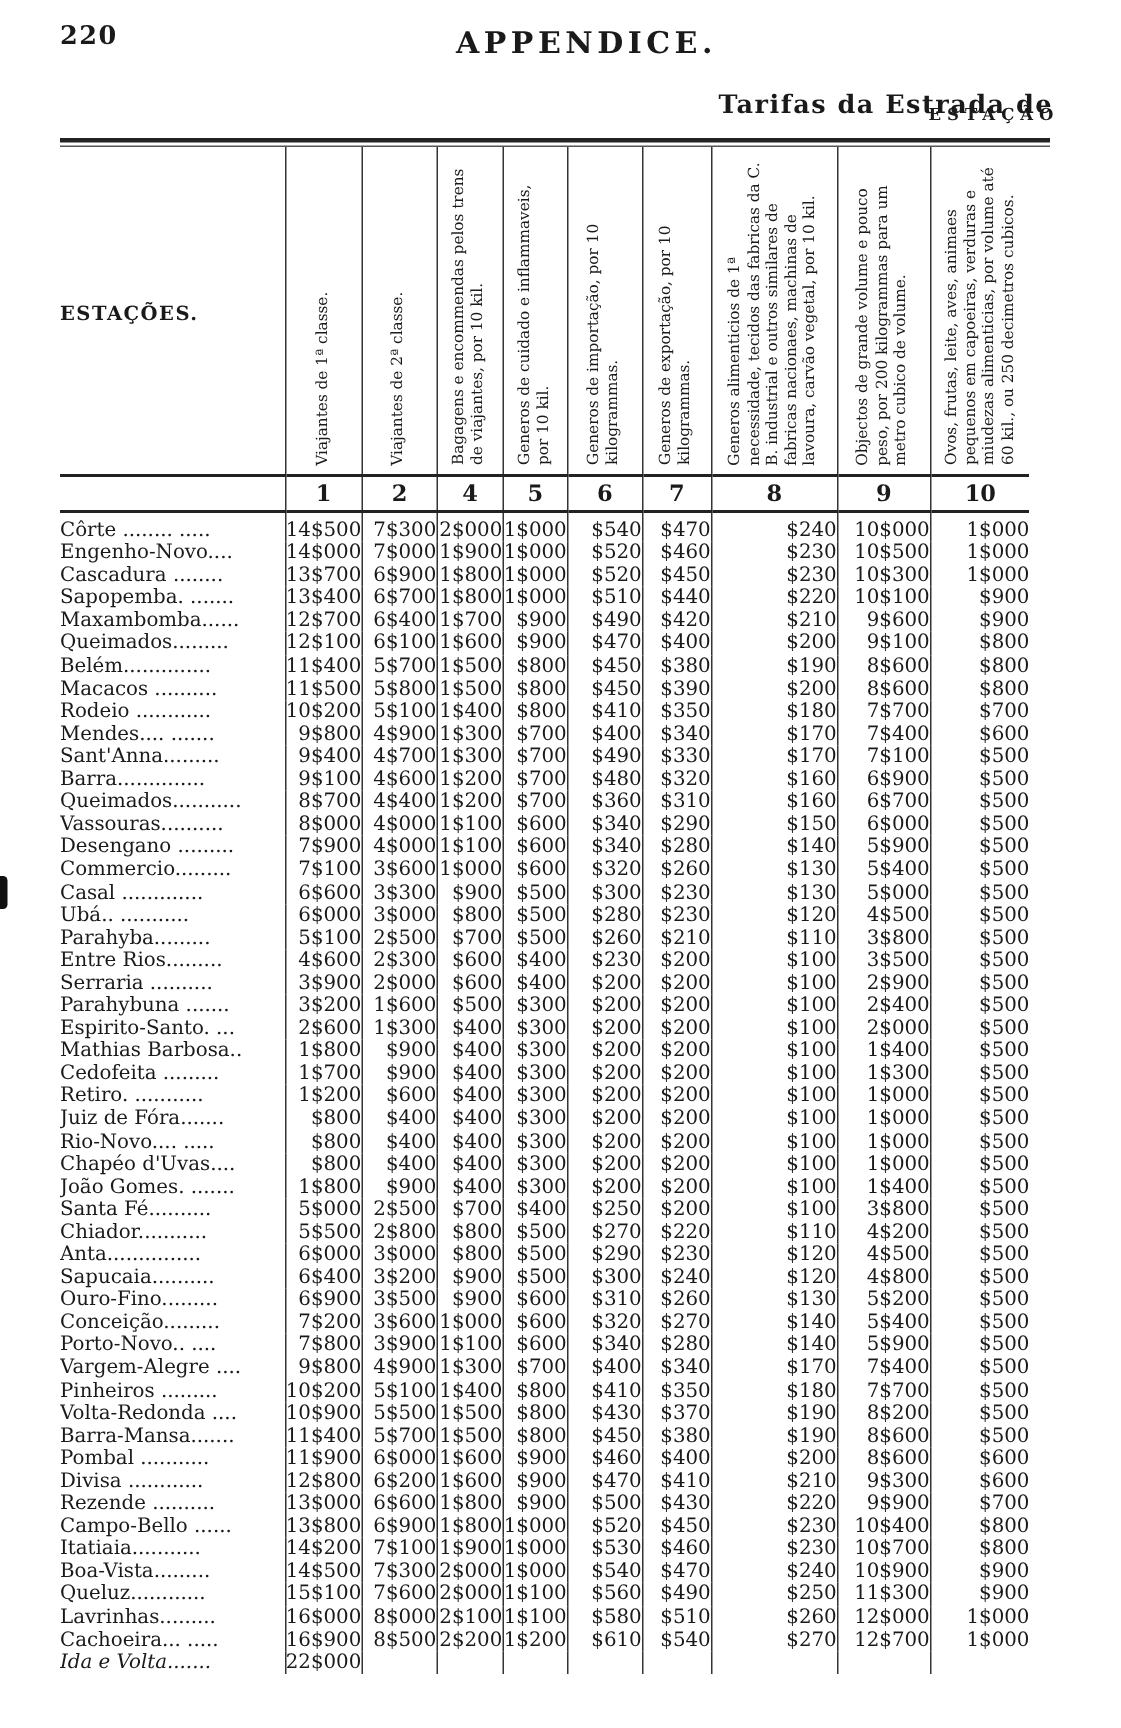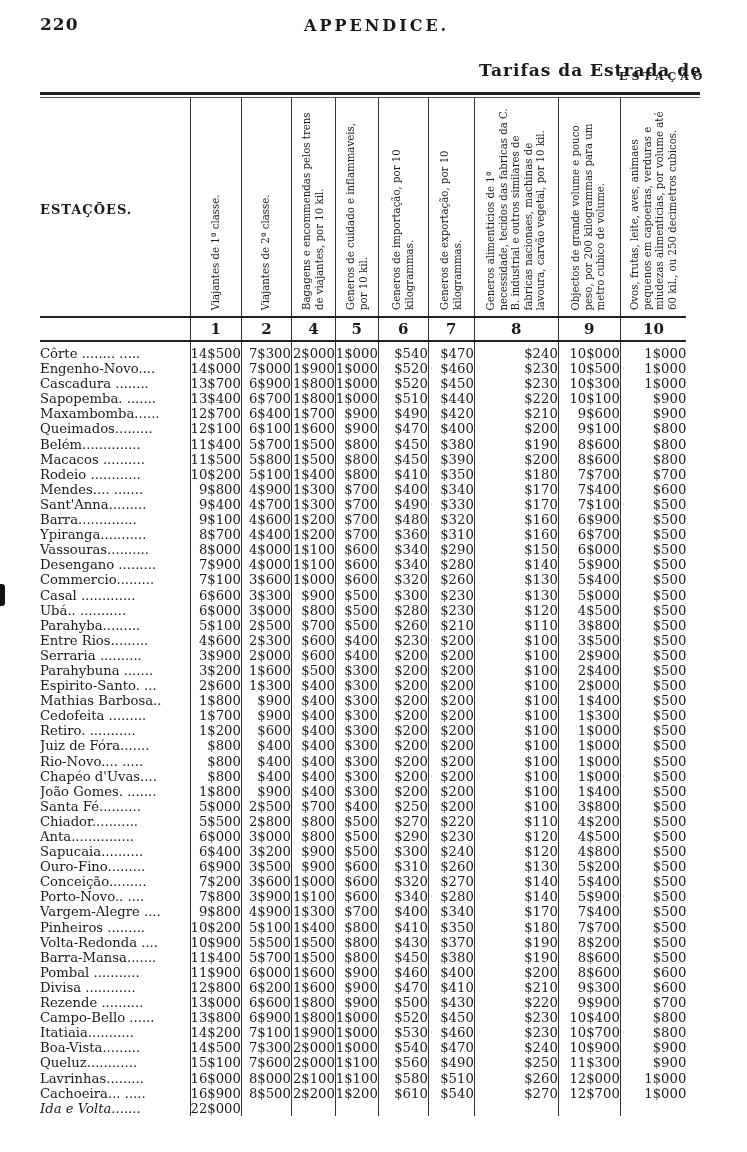--- a/index.html
+++ b/index.html
@@ -1,19 +1,19 @@
 <!DOCTYPE html>
 <html><head>
 <meta charset="utf-8">
 <style>
   html, body { margin: 0; padding: 0; background: #ffffff; }
   body { width: 747px; height: 1152px; position: relative; overflow: hidden;
          font-family: "DejaVu Serif", "Liberation Serif", serif; color: #1a1a1a; }
   .page-num { position: absolute; left: 40px; top: 14px; font-size: 17px; font-weight: bold; letter-spacing: 1px; }
-  .running-head { position: absolute; left: 304px; top: 16px; font-size: 16px; font-weight: bold; letter-spacing: 3px; }
+  .running-head { position: absolute; left: 304px; top: 16px; font-size: 20px; font-weight: bold; letter-spacing: 3px; }
   .table-title { position: absolute; left: 479px; top: 60px; font-size: 17px; font-weight: bold; letter-spacing: 1px; white-space: nowrap; }
   .table-subtitle { position: absolute; left: 600px; top: 70px; font-size: 11px; font-weight: bold; letter-spacing: 4px; margin-left: 19px; }
   .rule-top { position: absolute; left: 40px; top: 92px; width: 660px; height: 3px; background: #222; }
   .rule-top2 { position: absolute; left: 40px; top: 97px; width: 660px; height: 1px; background: #555; }
 
   table.tariff { position: absolute; left: 40px; top: 98px; border-collapse: collapse; table-layout: fixed; }
   table.tariff td, table.tariff th { padding: 0; }
   th.hdr { height: 218px; vertical-align: bottom; border-left: 1.5px solid #333; border-bottom: 2px solid #222; position: relative; }
   th.hdr.stations { border-left: none; }
   th.hdr .vtext { position: absolute; left: 50%; bottom: 6px; transform-origin: left bottom;
@@ -248,21 +248,21 @@
         <td class="val">4$600</td>
         <td class="val">1$200</td>
         <td class="val">$700</td>
         <td class="val">$480</td>
         <td class="val">$320</td>
         <td class="val">$160</td>
         <td class="val">6$900</td>
         <td class="val">$500</td>
       </tr>
       <tr>
-        <td class="station">Ypiranga...........</td>
+        <td class="station">Queimados...........</td>
         <td class="val">8$700</td>
         <td class="val">4$400</td>
         <td class="val">1$200</td>
         <td class="val">$700</td>
         <td class="val">$360</td>
         <td class="val">$310</td>
         <td class="val">$160</td>
         <td class="val">6$700</td>
         <td class="val">$500</td>
       </tr>

